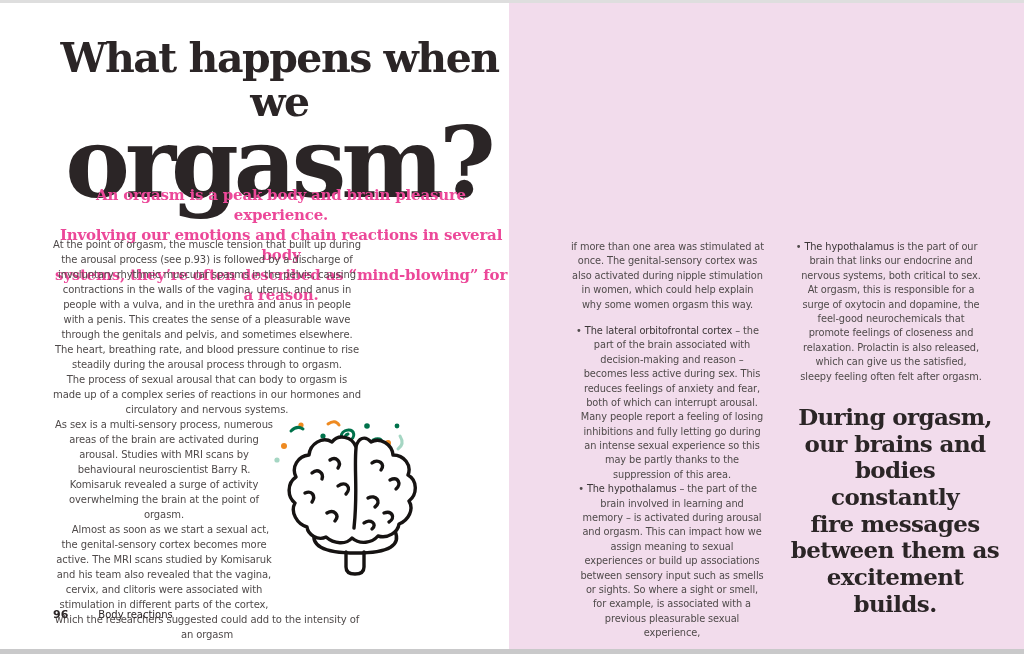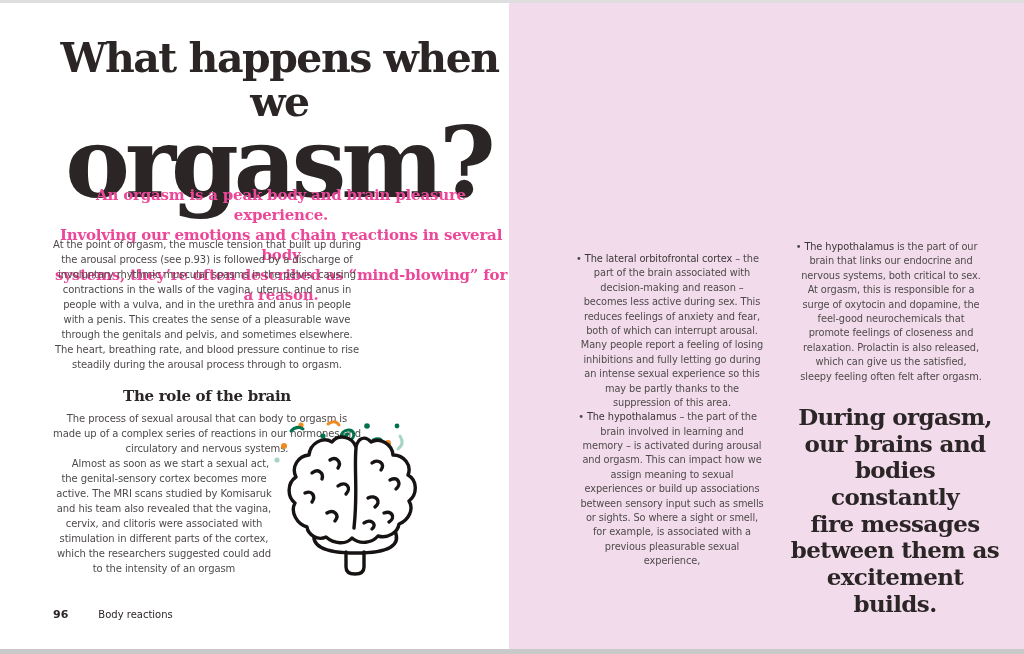--- a/index.html
+++ b/index.html
@@ -57,23 +57,23 @@
       <div class="title-line1">What happens when we</div>
       <div class="title-line2">orgasm?</div>
     </div>
 
     <div class="standfirst">An orgasm is a peak body and brain pleasure experience.
 Involving our emotions and chain reactions in several body
 systems, they’re often described as “mind-blowing” for a reason.</div>
 
     <div class="body-col">
       <p>At the point of orgasm, the muscle tension that built up during the arousal process (see p.93) is followed by a discharge of involuntary rhythmic muscular spasms in the pelvis, causing contractions in the walls of the vagina, uterus, and anus in people with a vulva, and in the urethra and anus in people with a penis. This creates the sense of a pleasurable wave through the genitals and pelvis, and sometimes elsewhere. The heart, breathing rate, and blood pressure continue to rise steadily during the arousal process through to orgasm.</p>
-      <h2 class="section-heading">The role of the brain</h2>
       <p>The process of sexual arousal that can body to orgasm is made up of a complex series of reactions in our hormones and circulatory and nervous systems.</p>
       <div class="wrap-float"></div>
+      <p>As sex is a multi-sensory process, numerous areas of the brain are activated during arousal. Studies with MRI scans by behavioural neuroscientist Barry R. Komisaruk revealed a surge of activity overwhelming the brain at the point of orgasm.</p>
       <p class="para-indent">Almost as soon as we start a sexual act, the genital-sensory cortex becomes more active. The MRI scans studied by Komisaruk and his team also revealed that the vagina, cervix, and clitoris were associated with stimulation in different parts of the cortex, which the researchers suggested could add to the intensity of an orgasm</p>
     </div>
 
     <svg class="brain-illo" width="178" height="168" viewBox="0 0 178 168">
       <g stroke-linecap="round" fill="none">
         <circle cx="14" cy="30" r="3" fill="#ee8a21"></circle>
         <circle cx="31" cy="9" r="2.6" fill="#ee8a21"></circle>
         <circle cx="53" cy="20" r="2.6" fill="#00724b"></circle>
         <circle cx="44" cy="34" r="2.6" fill="#ee8a21"></circle>
         <circle cx="97" cy="10" r="2.8" fill="#00724b"></circle>
@@ -115,20 +115,21 @@
     <div class="footer footer-left">
       <span class="pagenum">96</span>
       <span>Body reactions</span>
     </div>
   </div>
 
   <div class="page-right">
     <div class="cols">
 
       <div class="col">
+        <p>if more than one area was stimulated at once. The genital-sensory cortex was also activated during nipple stimulation in women, which could help explain why some women orgasm this way.</p>
         <div class="bullets">
           <div class="bullet">
             <span class="dot">•</span>
             <span class="term">The lateral orbitofrontal cortex</span><span> – the part of the brain associated with decision-making and reason – becomes less active during sex. This reduces feelings of anxiety and fear, both of which can interrupt arousal. Many people report a feeling of losing inhibitions and fully letting go during an intense sexual experience so this may be partly thanks to the suppression of this area.</span>
           </div>
           <div class="bullet">
             <span class="dot">•</span>
             <span class="term">The hypothalamus</span><span> – the part of the brain involved in learning and memory – is activated during arousal and orgasm. This can impact how we assign meaning to sexual experiences or build up associations between sensory input such as smells or sights. So where a sight or smell, for example, is associated with a previous pleasurable sexual experience,</span>
           </div>
         </div>

